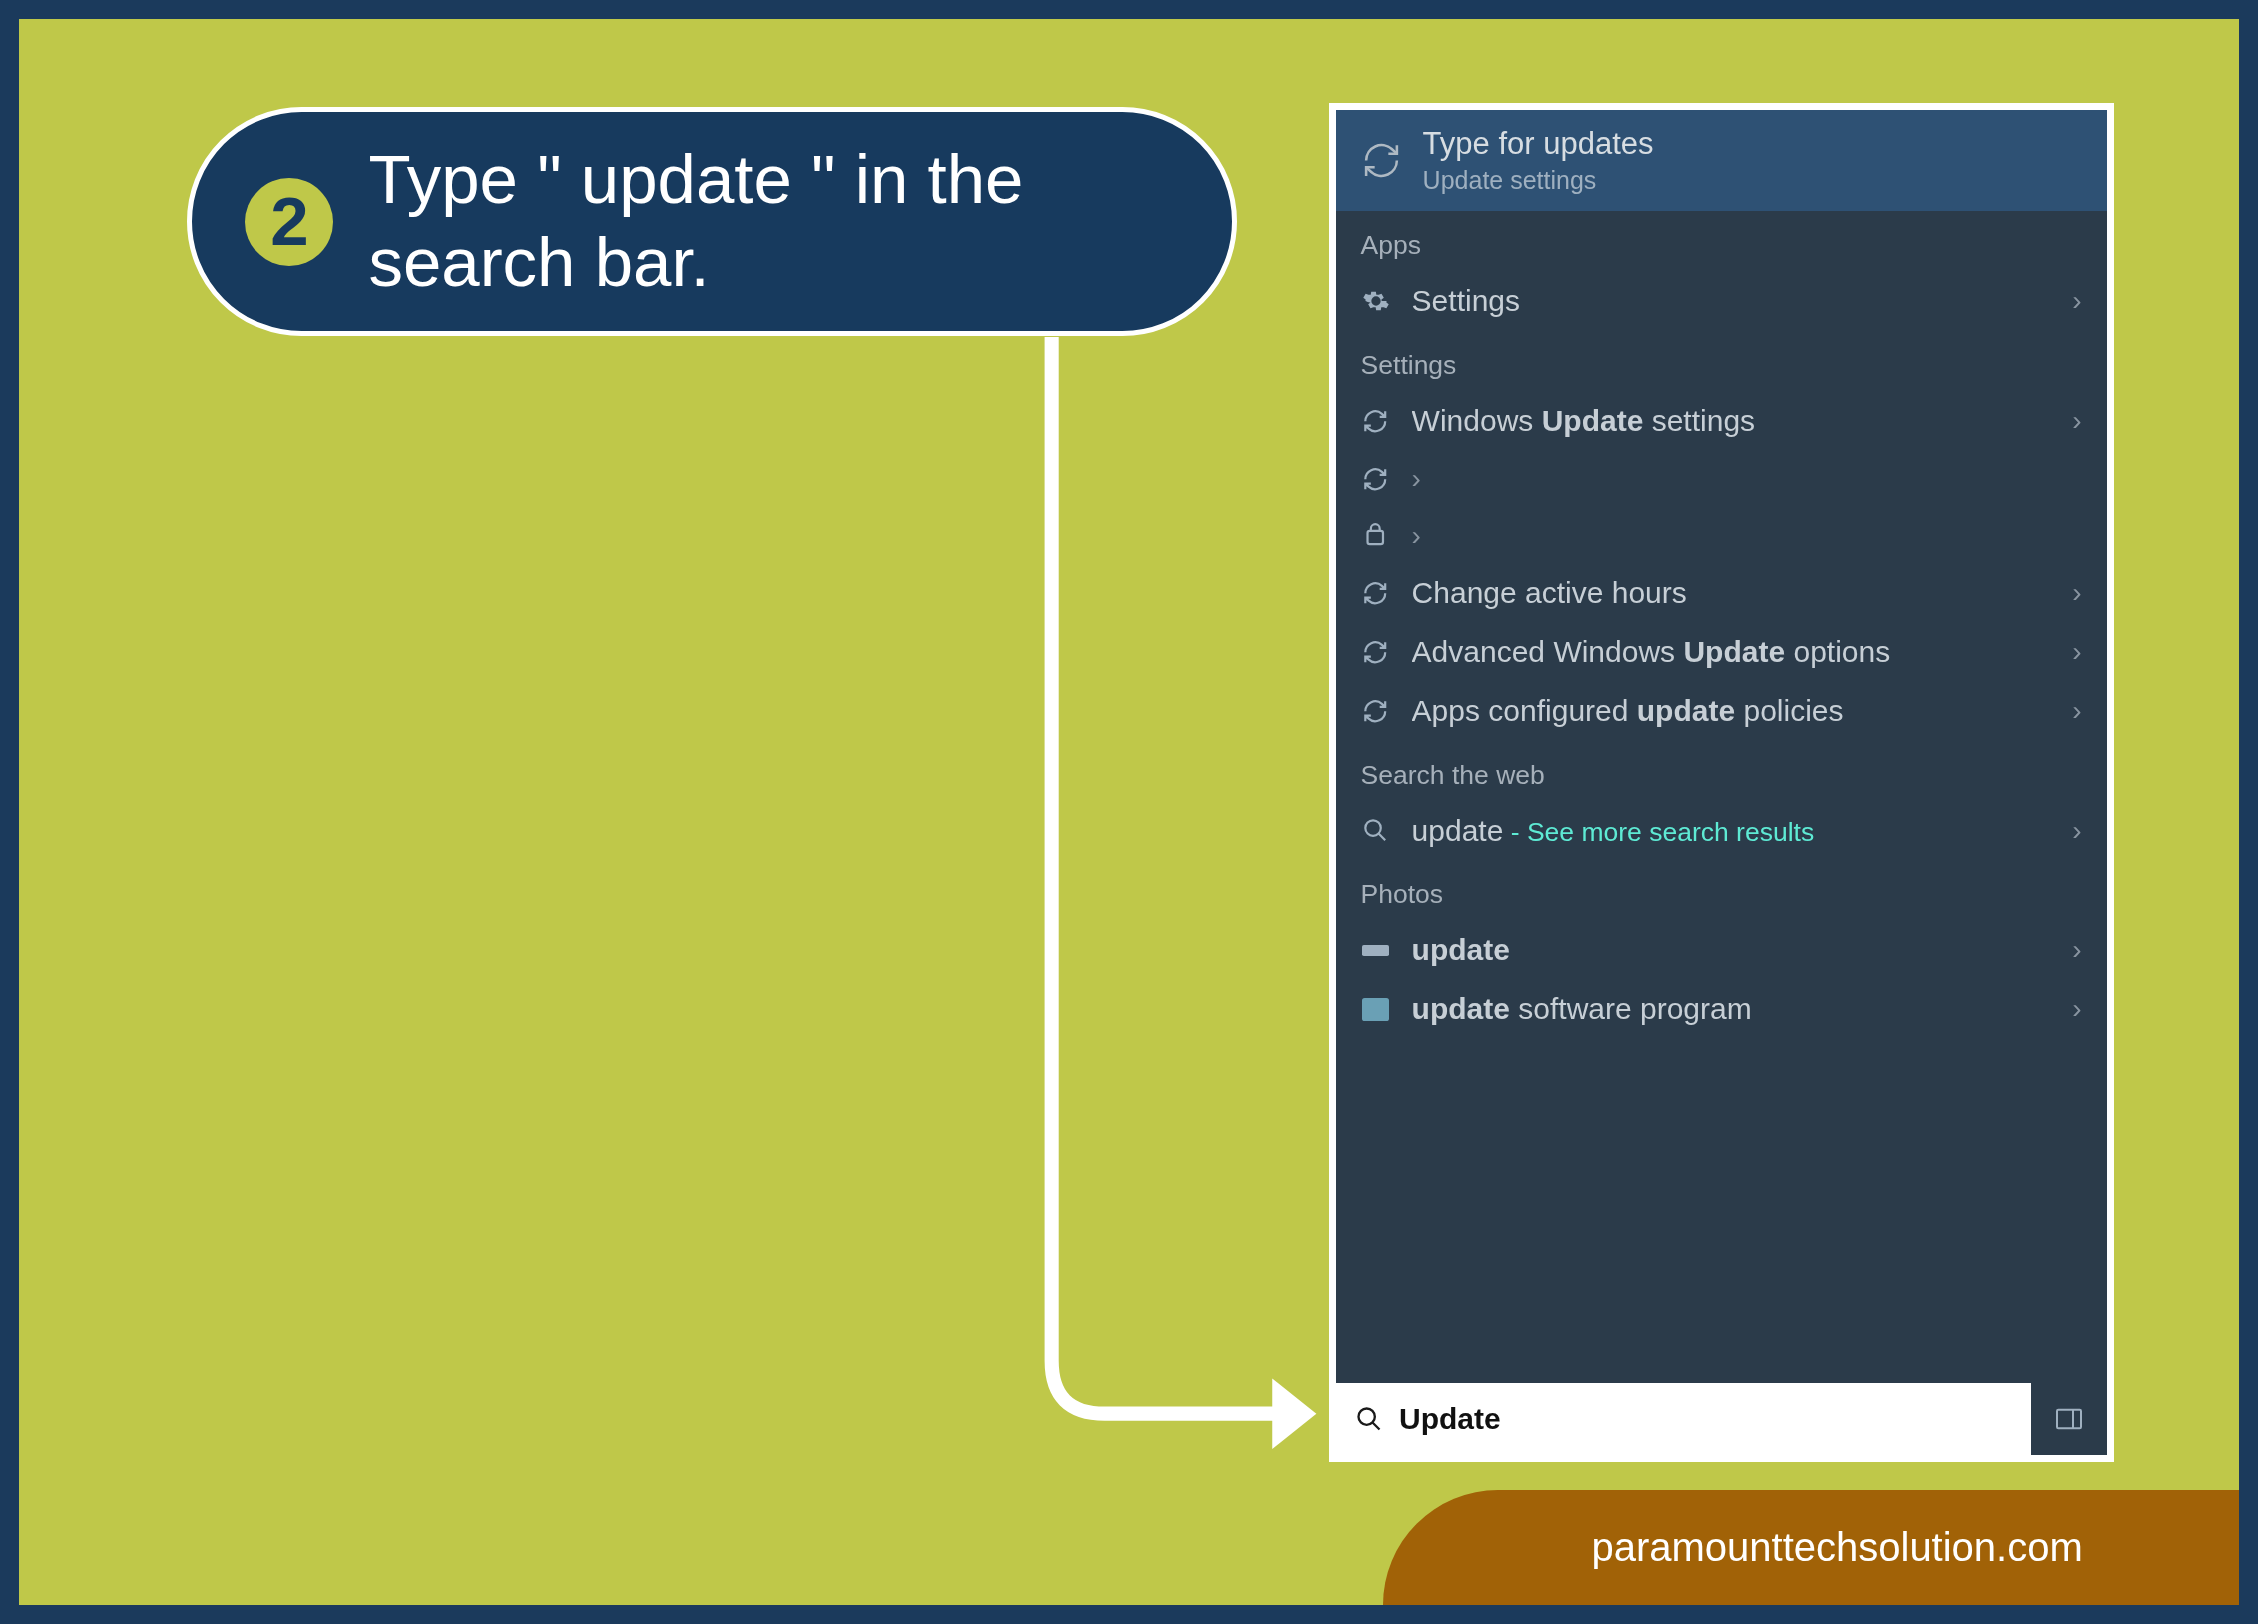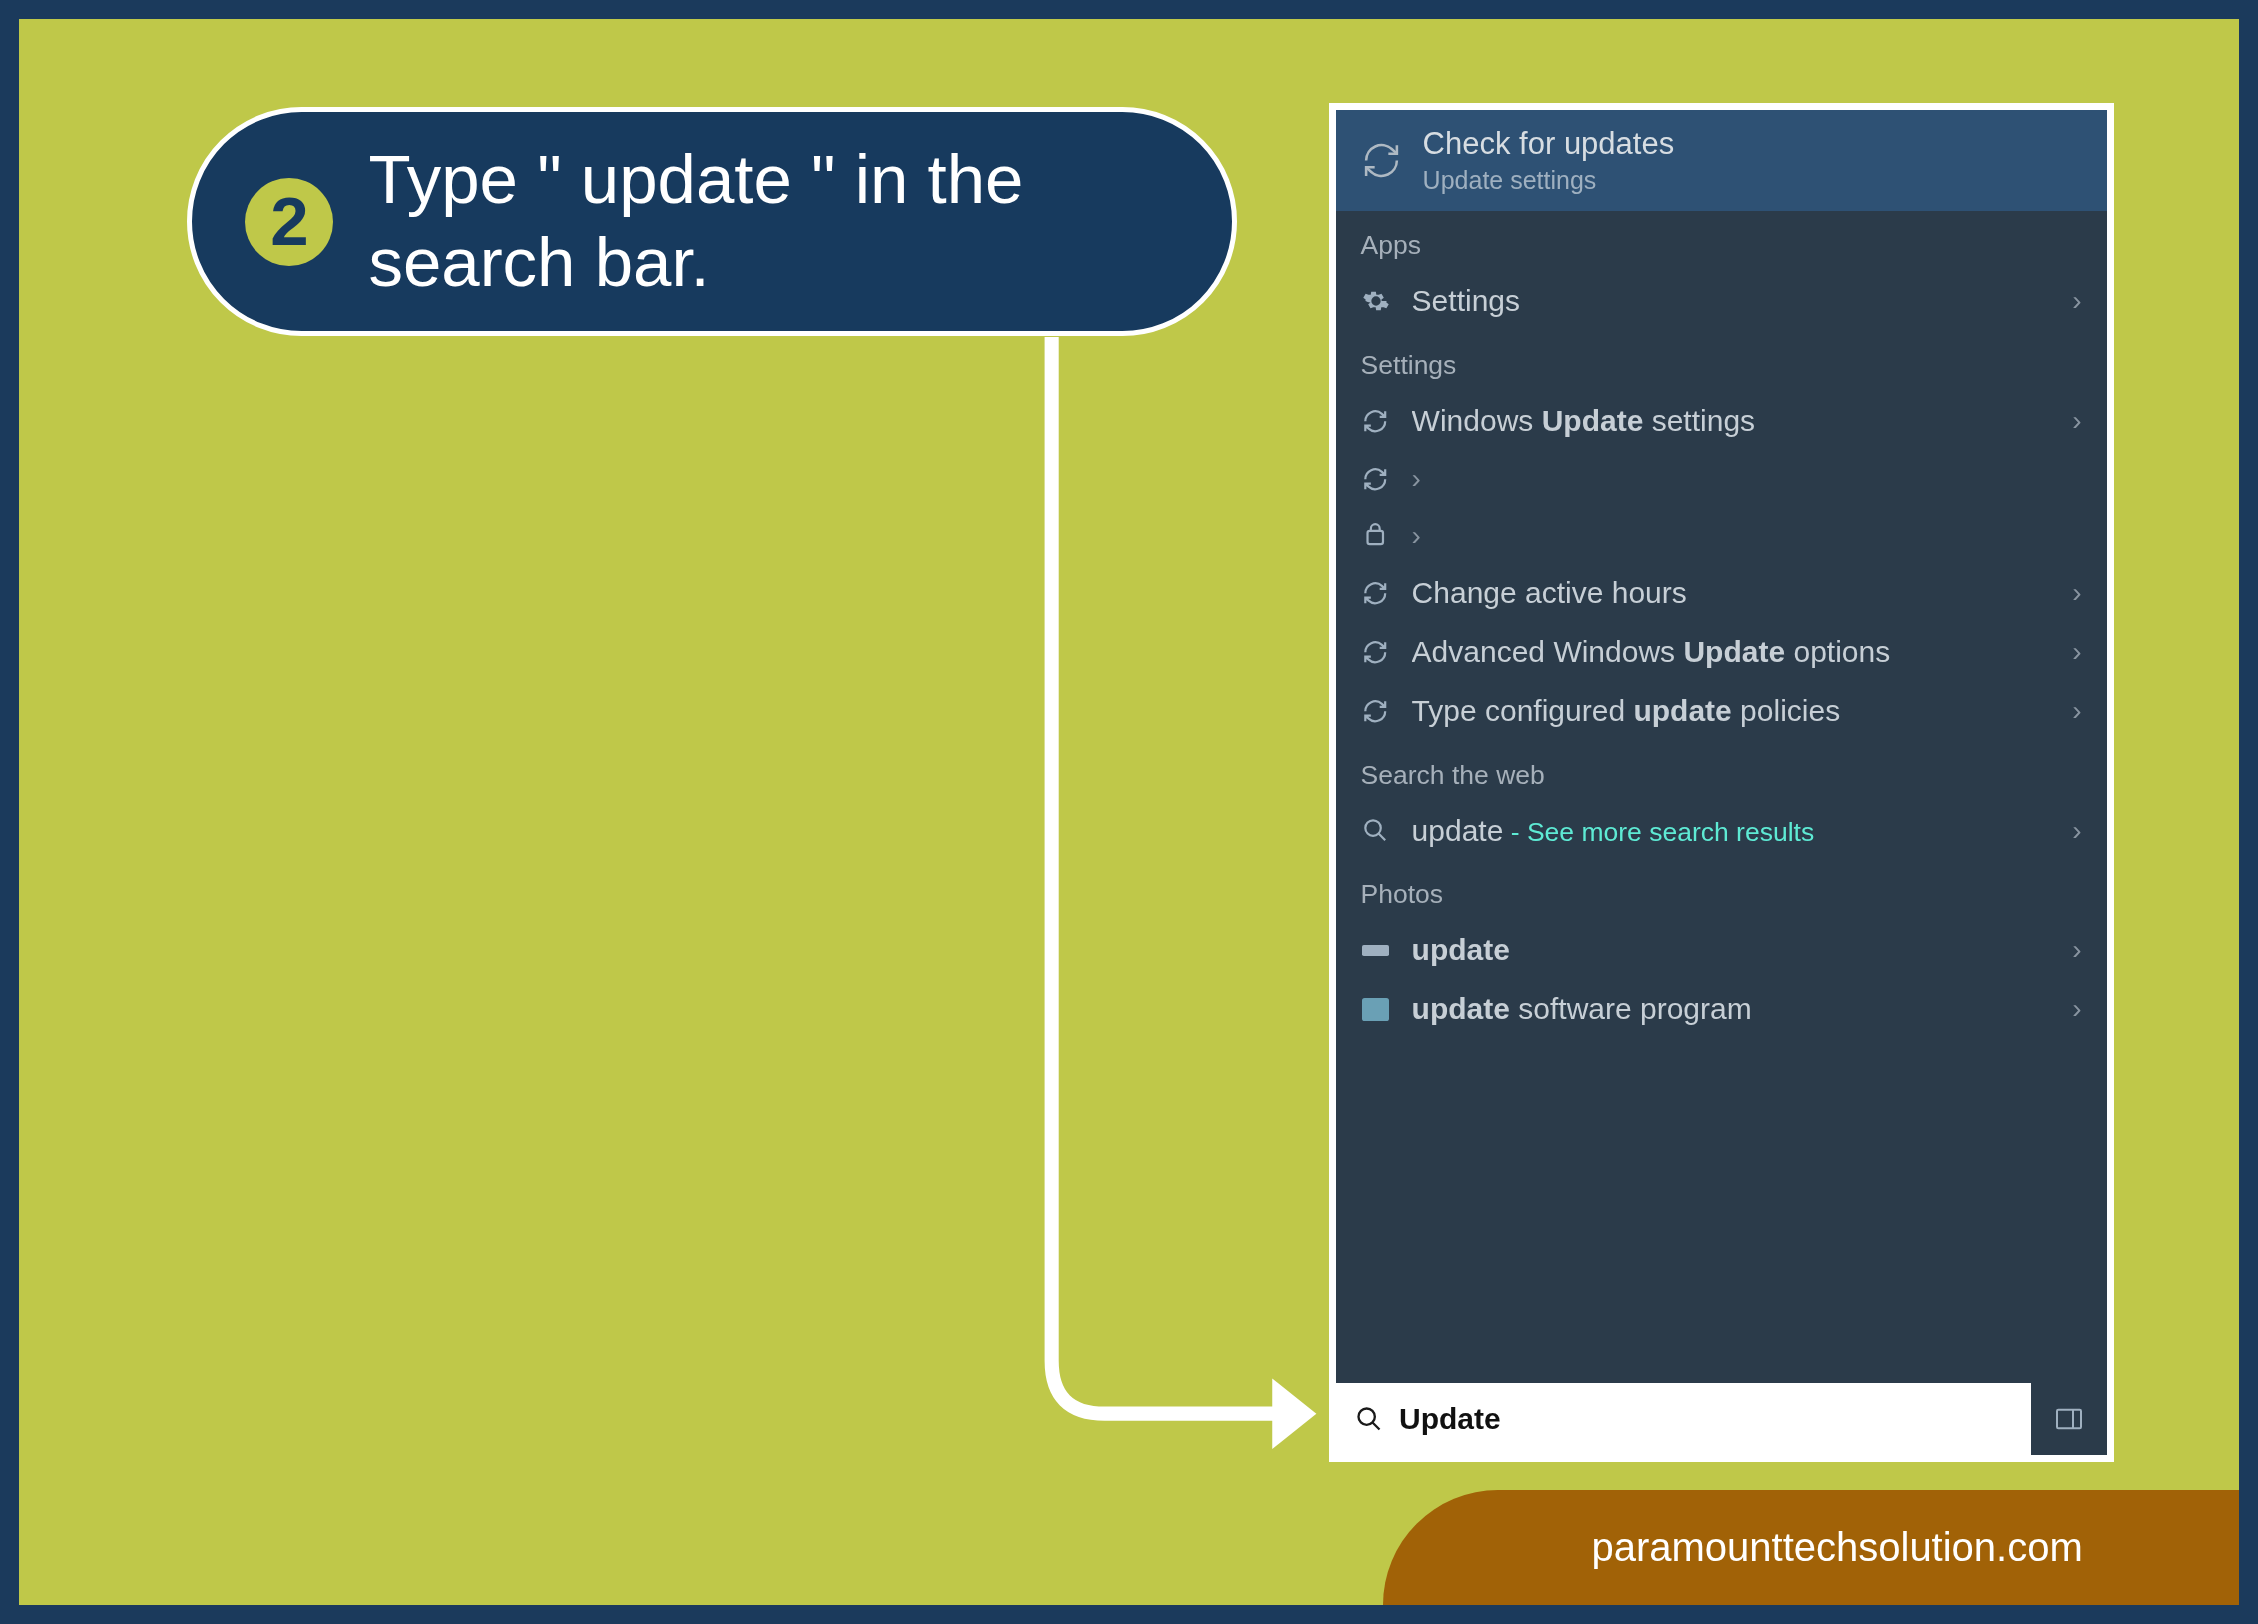--- a/index.html
+++ b/index.html
@@ -217,21 +217,21 @@
         <div class="panel-top">
 
           <div class="best-match">
             <svg class="best-match-icon" viewBox="0 0 24 24" fill="none" stroke="currentColor" stroke-width="1.5">
               <path d="M3 12a9 9 0 0 1 15-6.7L21 8"></path>
               <path d="M21 3v5h-5"></path>
               <path d="M21 12a9 9 0 0 1-15 6.7L3 16"></path>
               <path d="M3 21v-5h5"></path>
             </svg>
             <div class="best-match-text">
-              <div class="title">Check for updates</div>
+              <div class="title">Type for updates</div>
               <div class="subtitle">Update settings</div>
             </div>
           </div>
 
           <div class="section-label">Apps</div>
 
           <div class="result-row">
             <span class="row-icon gear-blue">
               <svg width="28" height="28" viewBox="0 0 24 24" fill="currentColor">
                   <path d="M12 8a4 4 0 1 0 0 8 4 4 0 0 0 0-8zm9 4a7 7 0 0 1-.1 1.2l2 1.6-2 3.5-2.4-1a7 7 0 0 1-2 .1l-.4 2.6h-4l-.4-2.6a7 7 0 0 1-2-.1l-2.4 1-2-3.5 2-1.6A7 7 0 0 1 3 12a7 7 0 0 1 .1-1.2l-2-1.6 2-3.5 2.4 1a7 7 0 0 1 2-.1L7.9 4h4l.4 2.6a7 7 0 0 1 2 .1l2.4-1 2 3.5-2 1.6c.1.4.1.8.1 1.2z"></path>
@@ -291,21 +291,21 @@
             <span class="row-text"><span>Advanced Windows </span><b>Update</b><span> options</span></span>
             <span class="chev">›</span>
           </div>
 
           <div class="result-row">
             <span class="row-icon">
               <svg width="26.5" height="26.5" viewBox="0 0 24 24" fill="none" stroke="currentColor" stroke-width="2">
                   <path d="M3 12a9 9 0 0 1 15-6.7L21 8M21 3v5h-5M21 12a9 9 0 0 1-15 6.7L3 16M3 21v-5h5"></path>
                 </svg>
             </span>
-            <span class="row-text"><span>Type configured </span><b>update</b><span> policies</span></span>
+            <span class="row-text"><span>Apps configured </span><b>update</b><span> policies</span></span>
             <span class="chev">›</span>
           </div>
 
           <div class="section-label">Search the web</div>
 
           <div class="result-row">
             <span class="row-icon">
               <svg width="26.5" height="26.5" viewBox="0 0 24 24" fill="none" stroke="currentColor" stroke-width="2">
                   <circle cx="10" cy="10" r="7"></circle>
                   <path d="M21 21l-6-6"></path>

